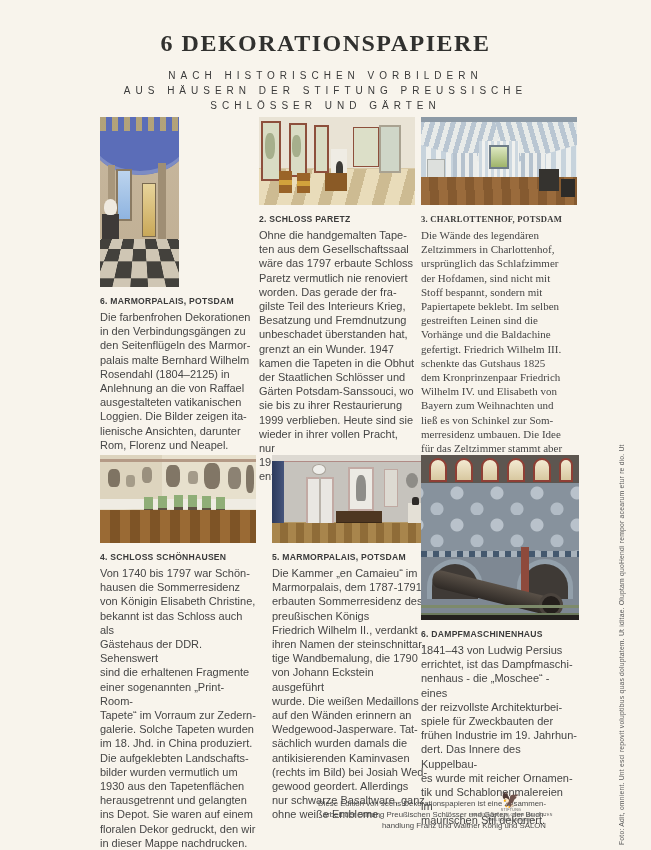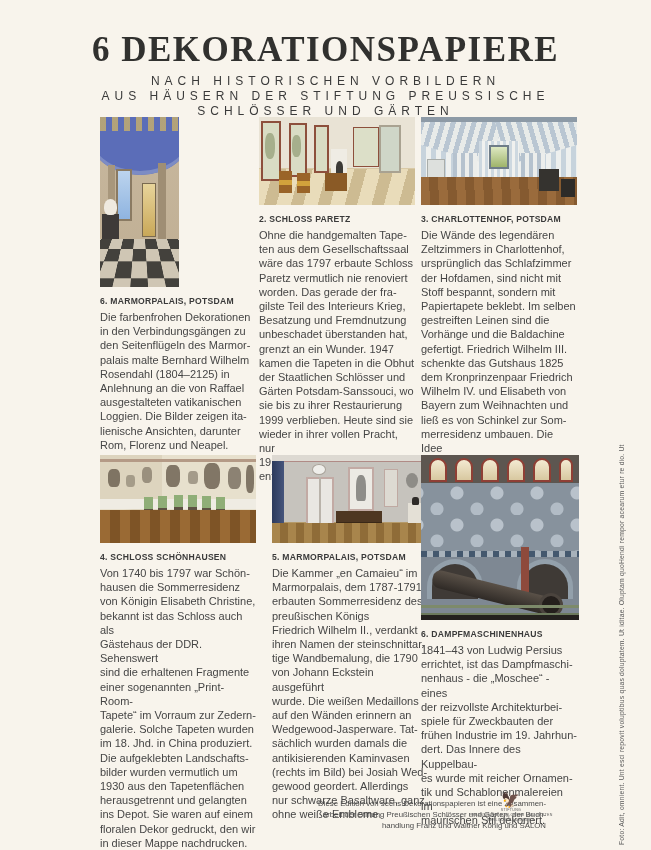--- a/index.html
+++ b/index.html
@@ -2,28 +2,28 @@
 <html><head>
 <meta charset="utf-8">
 <style>
   * { margin:0; padding:0; box-sizing:border-box; }
   html,body { width:651px; height:850px; }
   body { font-family:"Liberation Sans", sans-serif; background:#f8f4ec; position:relative; overflow:hidden; color:#3d3d3d; }
   .page { position:absolute; inset:0; background:#f8f4ec; }
 
   
   .header { position:absolute; top:30px; left:0; width:651px; text-align:center; }
-  .title { font-family:"Liberation Serif", serif; font-weight:700; font-size:35px; letter-spacing:1.5px; color:#31312f; }
-  .subtitle { margin-top:4px; font-size:12px; letter-spacing:5px; color:#3a3a3a; line-height:15px; white-space:pre-line; }
+  .title { font-family:"Liberation Serif", serif; font-weight:700; font-size:24px; letter-spacing:1.5px; color:#31312f; }
+  .subtitle { margin-top:11px; font-size:10px; letter-spacing:5px; color:#3a3a3a; line-height:15px; white-space:pre-line; }
 
   
   .section { position:absolute; width:156px; }
   .s1 { left:100px; top:117px; }
   .s2 { left:259px; top:117px; }
-  .s3 { left:421px; top:117px; }
+  .s3 { left:421px; top:117px;font-family:Liberation Serif, serif; }
   .s4 { left:100px; top:455px; }
   .s5 { left:272px; top:455px; }
   .s6 { left:421px; top:455px; }
   .heading { font-size:8.6px; font-weight:700; letter-spacing:.25px; color:#3a3a3a; margin-bottom:4px; }
   .body-text { font-size:11px; line-height:14.2px; color:#454545; white-space:pre-line; }
   .photo { position:relative; overflow:hidden; margin-bottom:9px; background:#ccc; }
   .photo * { position:absolute; }
 
   
   .ph1 { width:79px; height:170px; background:linear-gradient(#c8b89e, #bfae93); }

